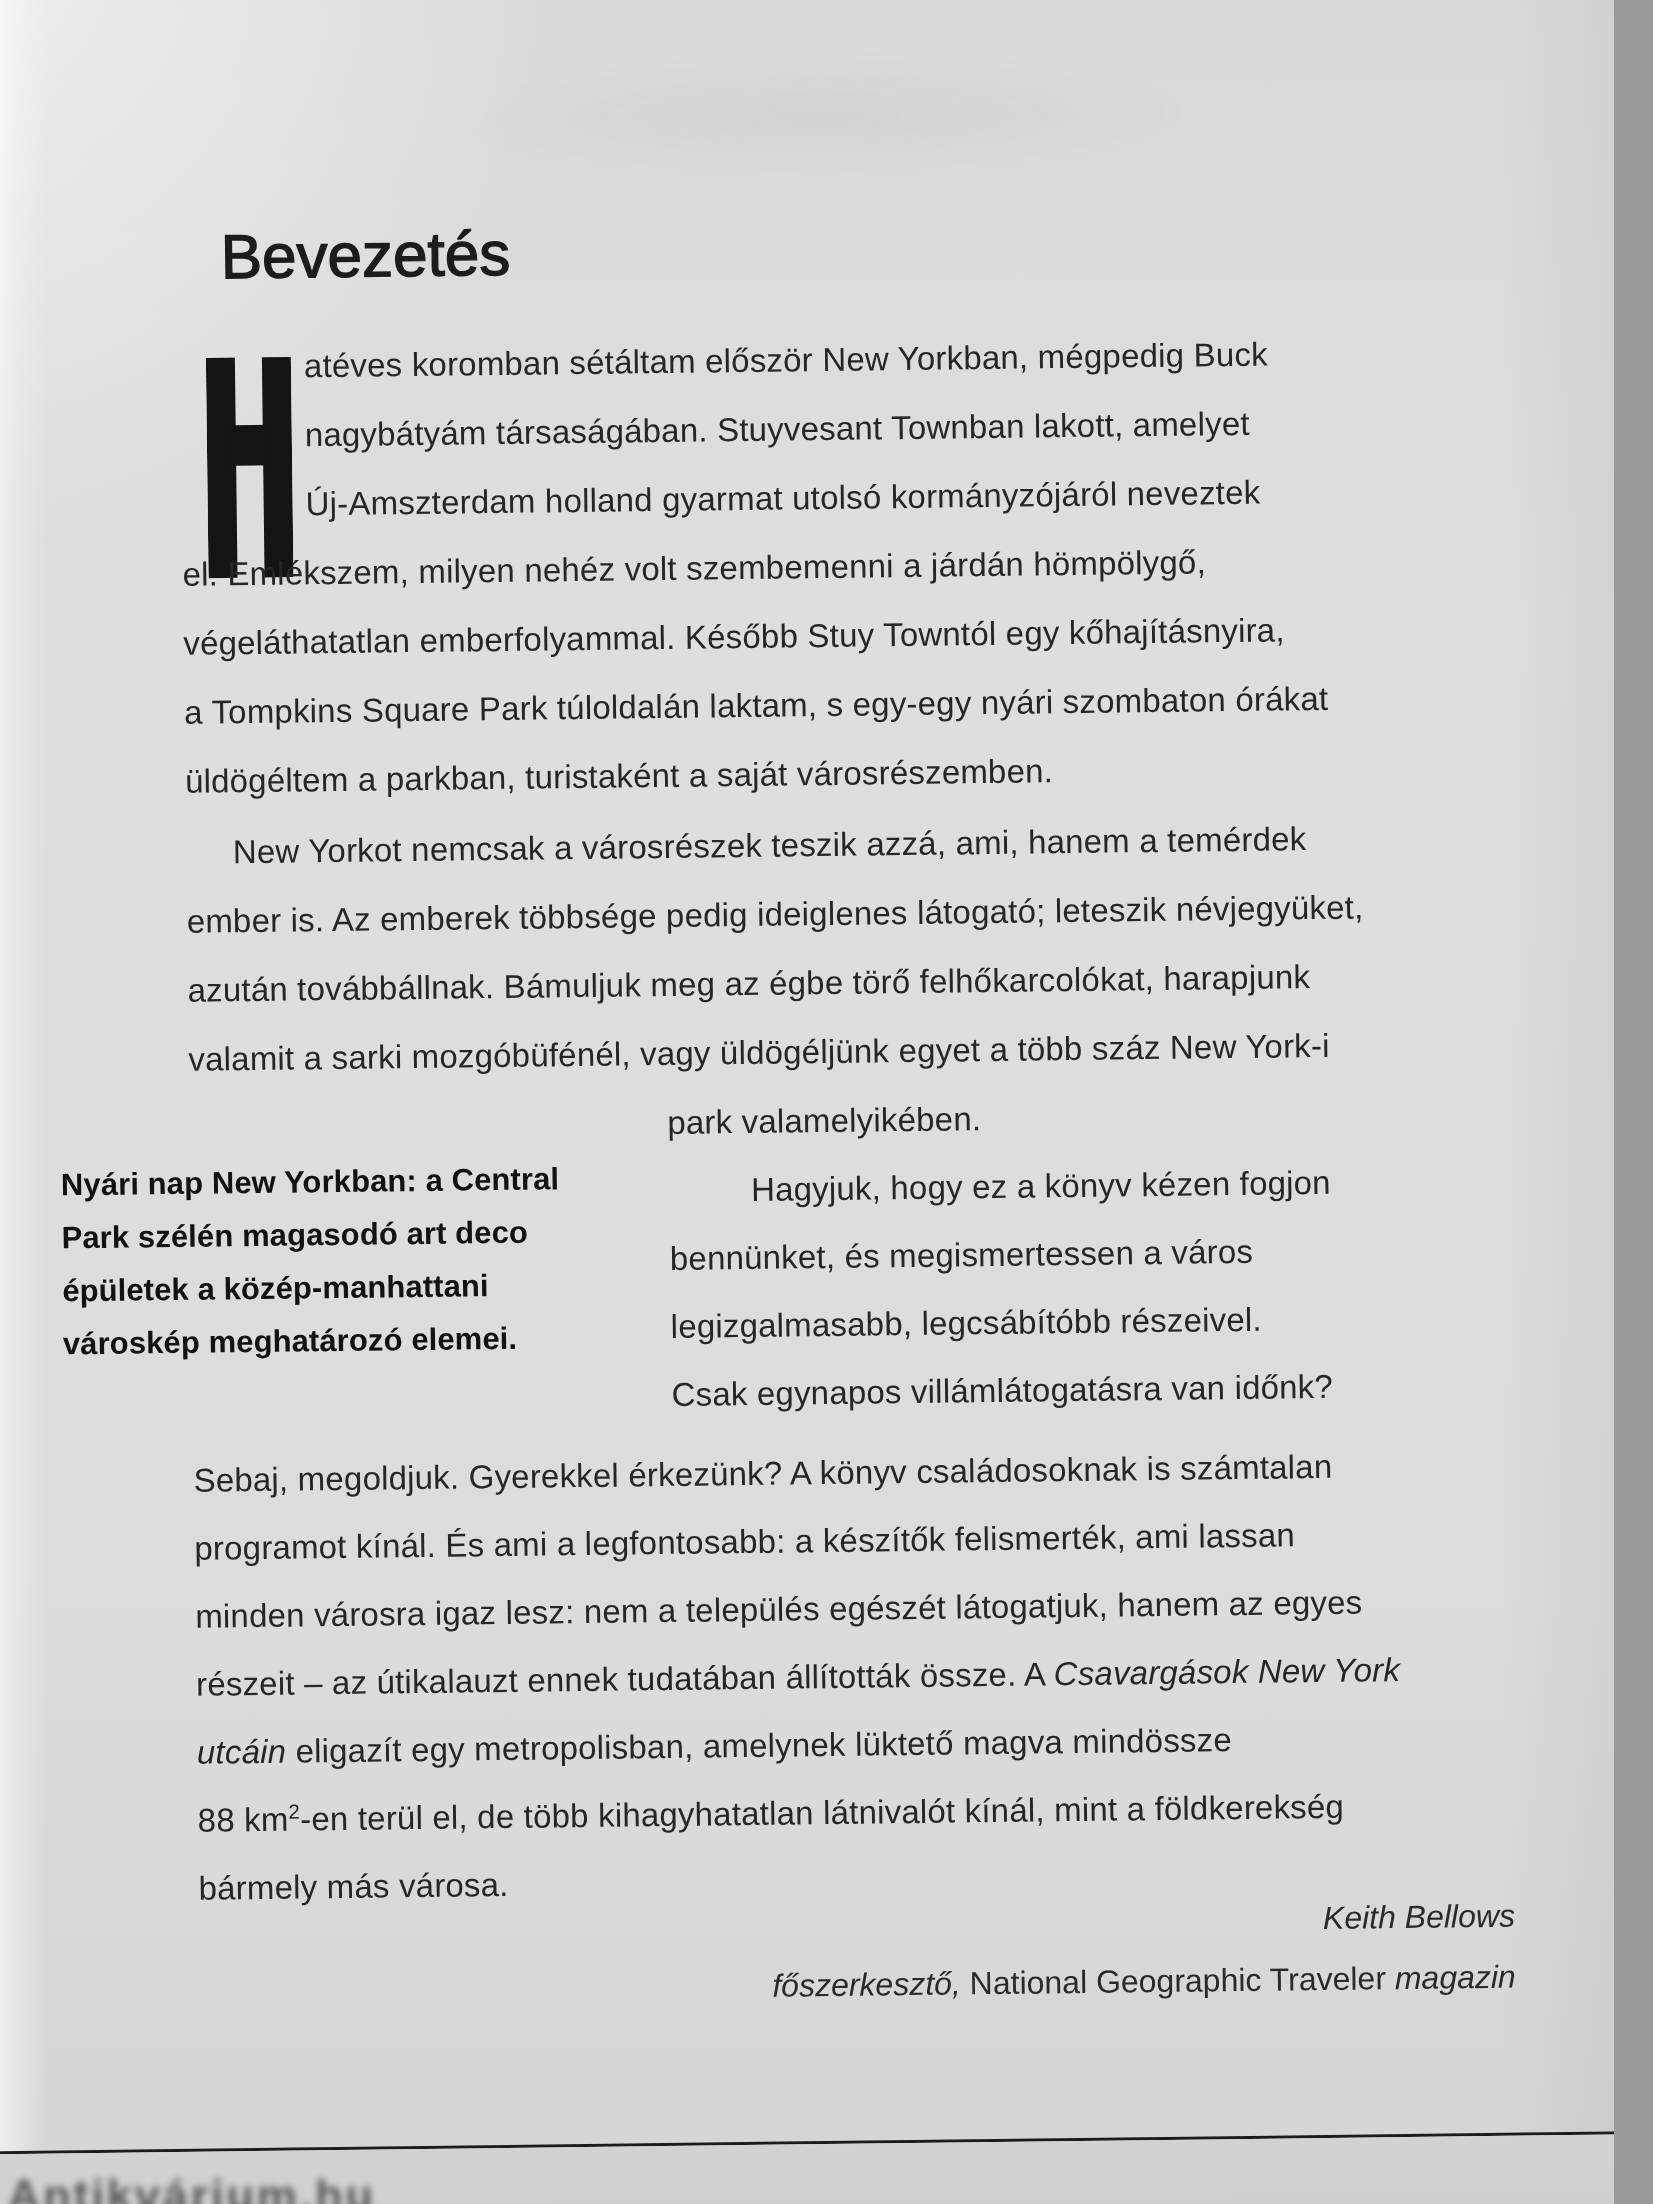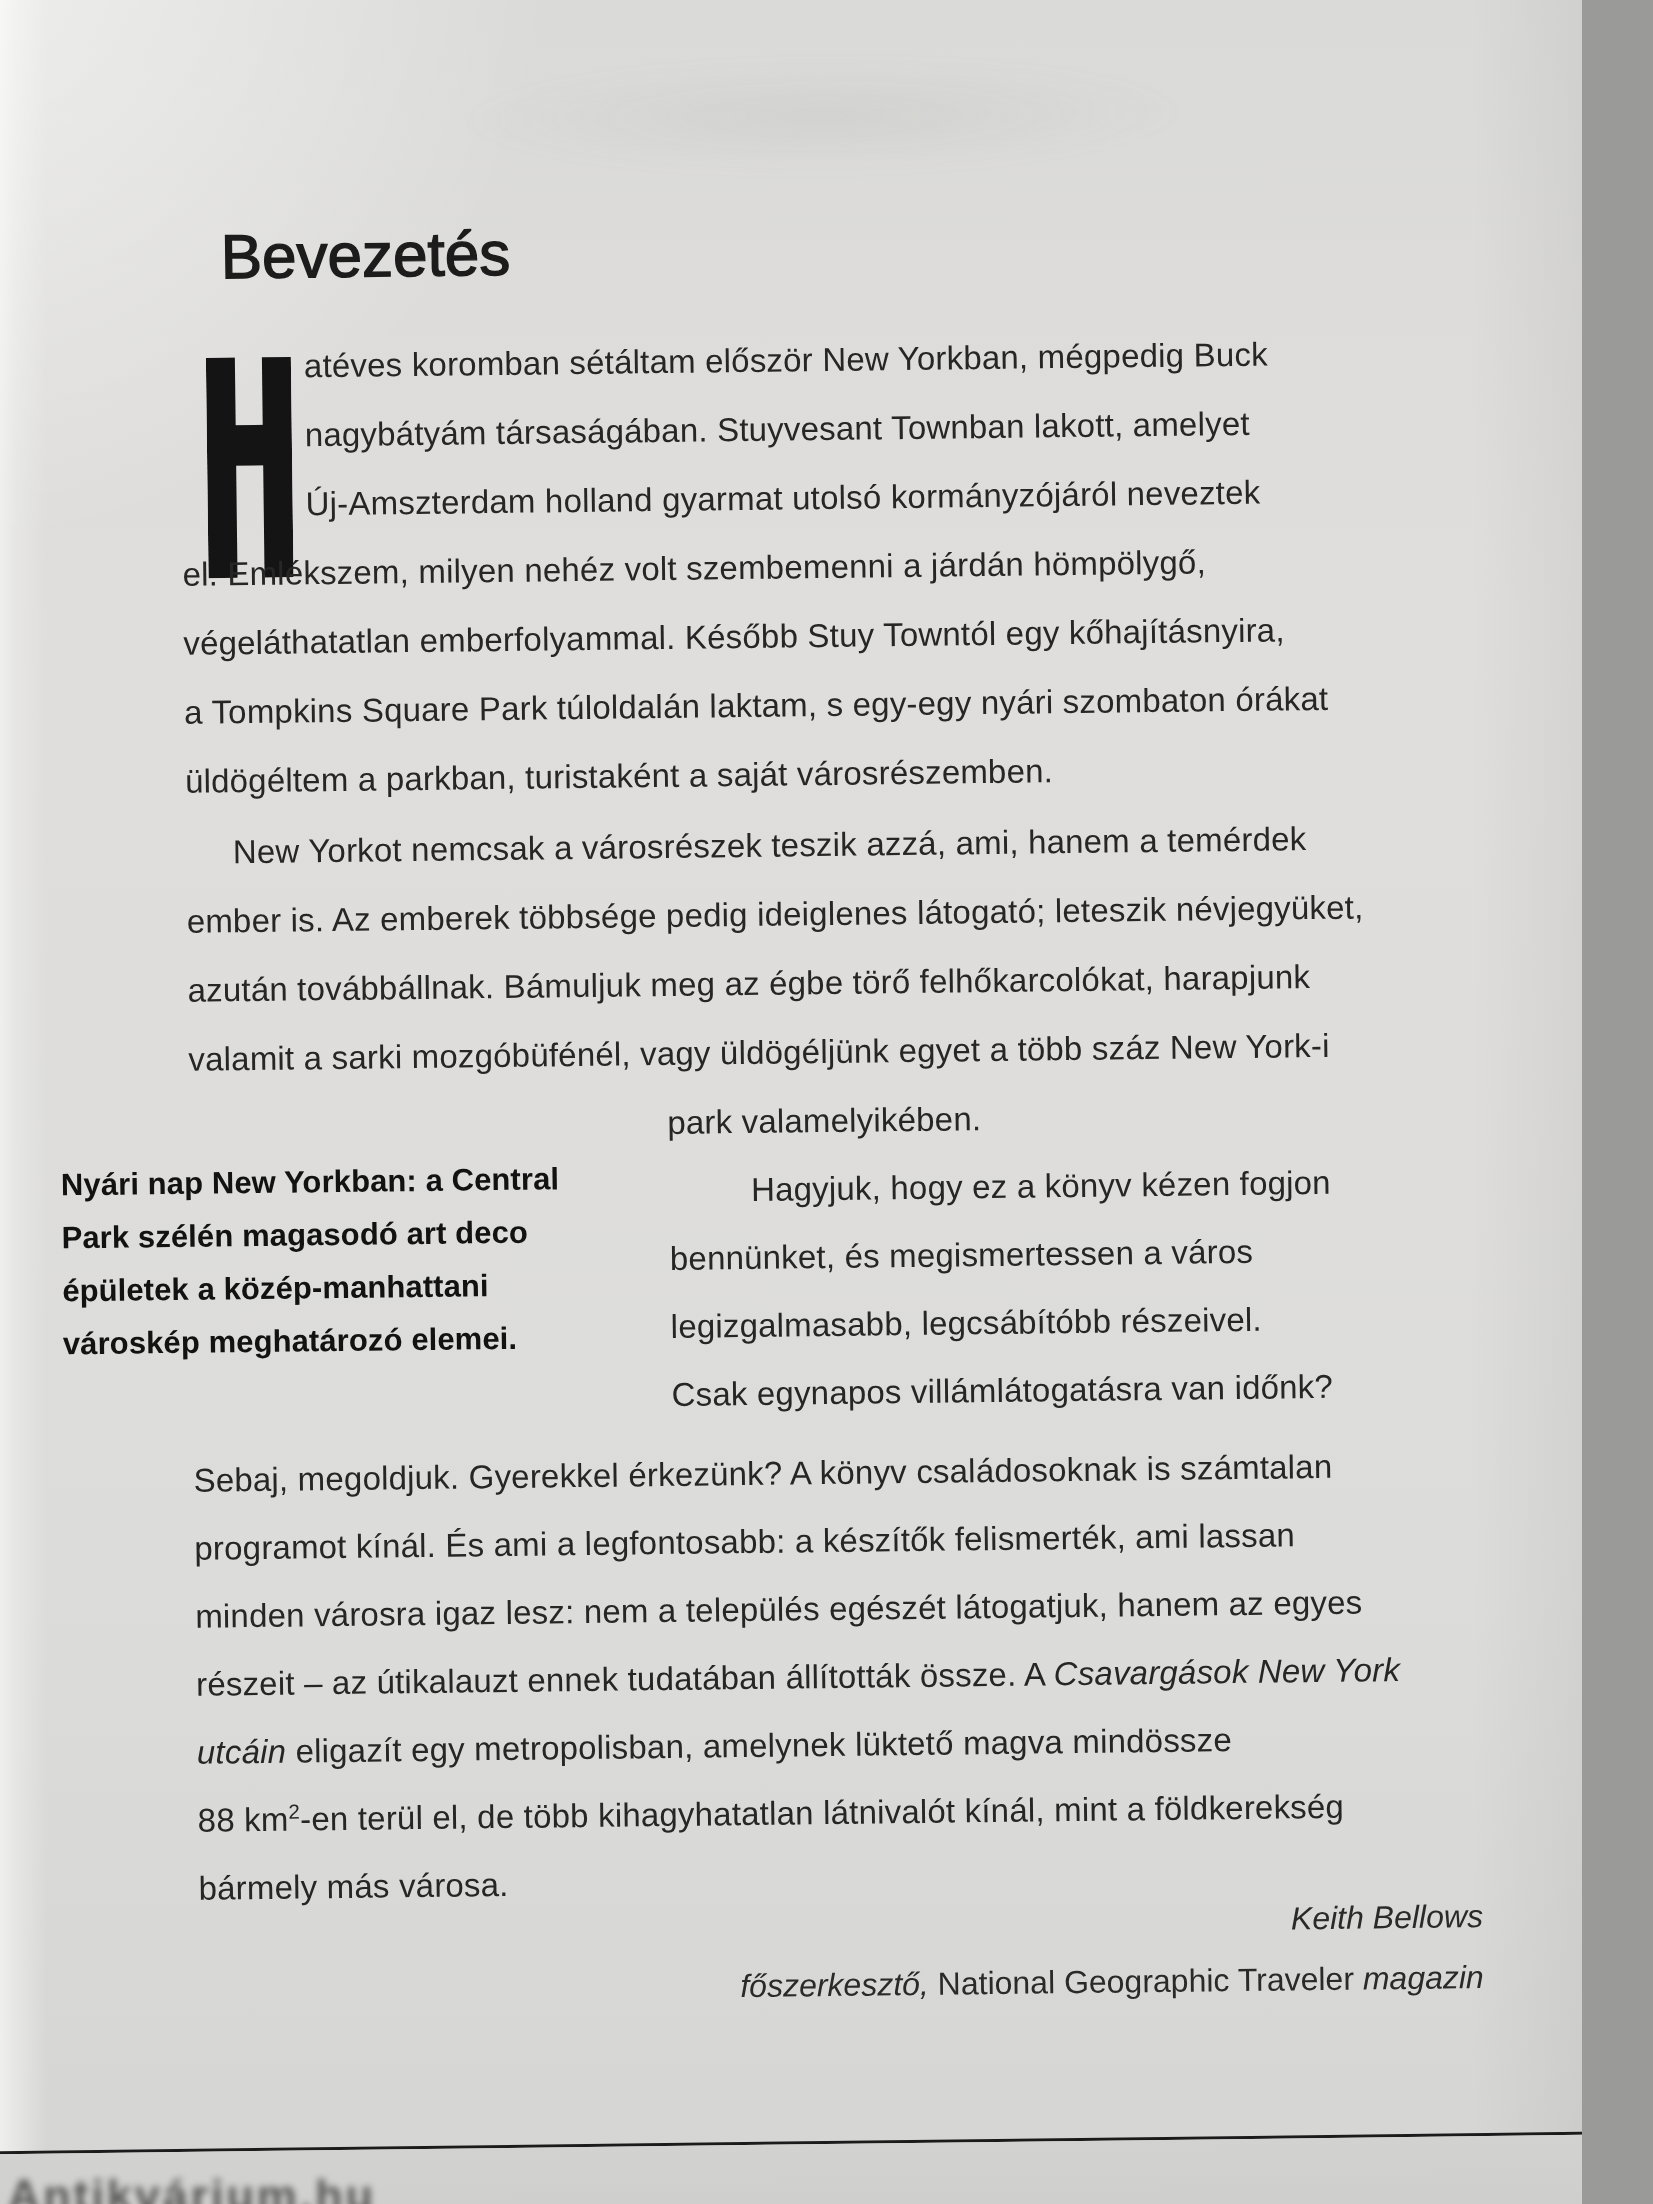--- a/index.html
+++ b/index.html
@@ -7,20 +7,21 @@
     position:relative;
     width:1582px;height:2205px;
     overflow:hidden;
     font-family:"Liberation Sans", sans-serif;
     color:#262626;
     background:
       radial-gradient(circle at -4% -3%, rgba(255,255,255,.6) 0%, rgba(255,255,255,0) 22%),
       linear-gradient(90deg, #efefed 0px, #e6e6e4 15.5px, rgba(230,230,228,0) 47px),
       linear-gradient(270deg, rgba(120,120,118,.10) 0%, rgba(120,120,118,0) 7%),
       linear-gradient(180deg, #dadad8 0%, #dfdedc 28%, #dcdcda 72%, #d5d5d3 100%);
+    padding-left: 32px;
   }
   .rot{position:absolute;inset:0;transform:rotate(-0.7deg);transform-origin:827px 1102px;}
   .ghost{position:absolute;left:466px;top:58px;width:737px;height:116px;
     background:radial-gradient(ellipse at center, rgba(130,130,128,.10), rgba(130,130,128,0) 70%);
     filter:blur(7.8px);}
   .title{
     position:absolute;left:231px;top:219px;margin:0;
     font-size:62px;line-height:1;font-weight:400;color:#1c1c1c;
     -webkit-text-stroke:1.4px #1c1c1c;letter-spacing:0;
   }

